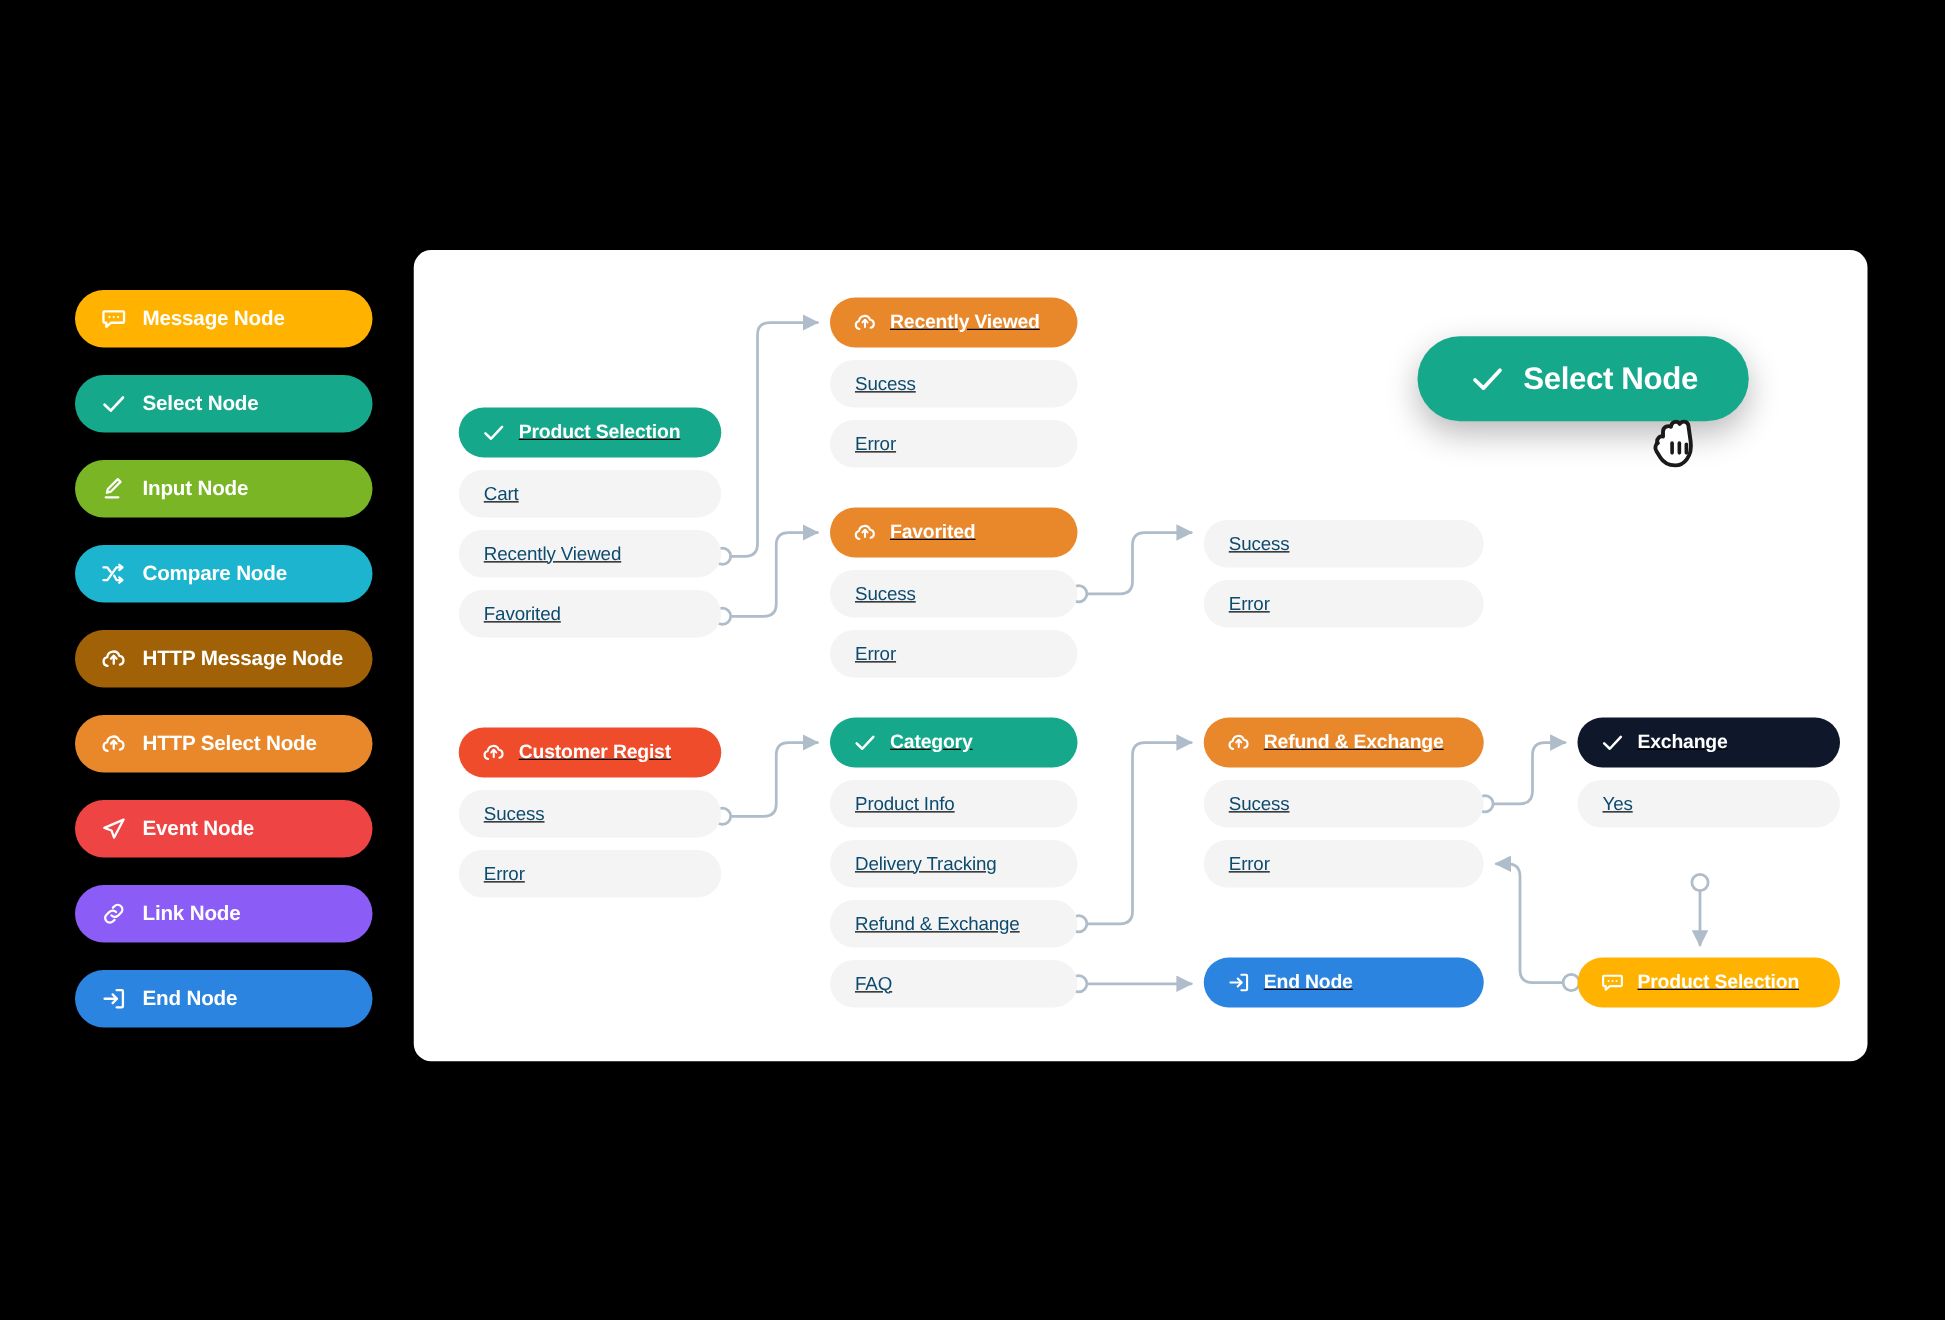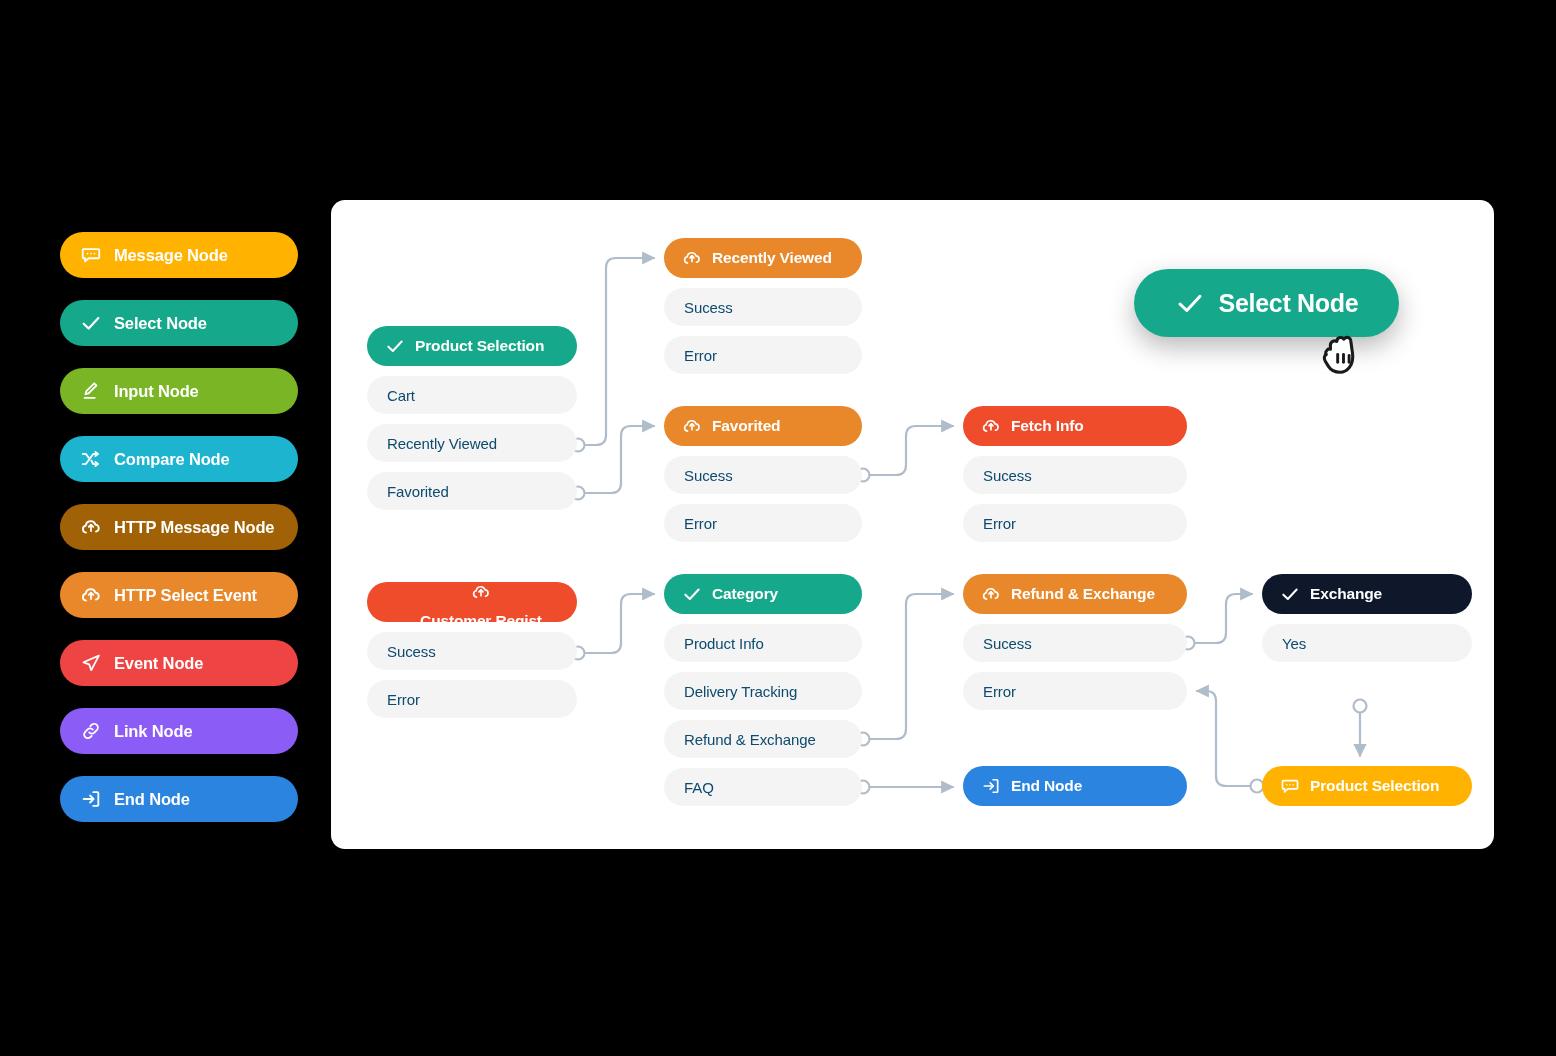--- a/index.html
+++ b/index.html
@@ -42,21 +42,21 @@
   
   #canvas {
     position: absolute;
     left: 331px; top: 200px;
     width: 1163px; height: 649px;
     background: #ffffff;
     border-radius: 14px;
   }
   #edges { position: absolute; left: 0; top: 0; width: 1163px; height: 649px; overflow: visible; }
 
-  .group { position: absolute; }
+  .group { position: absolute; text-decoration: underline; }
   .node-head {
     height: 40px;
     border-radius: 20px;
     display: flex; align-items: center;
     padding-left: 18px;
     gap: 10px;
     cursor: pointer;
     user-select: none;
   }
   .node-head .nh-label {
@@ -169,21 +169,21 @@
         <span class="pal-label">HTTP Message Node</span>
       </div>
       <div class="pal-item" style="background: rgb(232, 136, 43);">
         <span class="pal-icon">
           <svg width="22" height="22" viewBox="0 0 24 24" fill="none" stroke="#ffffff" stroke-width="2" stroke-linecap="round" stroke-linejoin="round">
             <path d="M6.6 18.2A3.9 3.9 0 0 1 6.3 10.5a5.4 5.4 0 0 1 10.5-1.1 3.9 3.9 0 0 1 .6 7.7"></path>
             <path d="M12 16.4V9.6"></path>
             <path d="M9.6 11.9 12 9.4l2.4 2.5"></path>
           </svg>
         </span>
-        <span class="pal-label">HTTP Select Event</span>
+        <span class="pal-label">HTTP Select Node</span>
       </div>
       <div class="pal-item" style="background: #ef4444;">
         <span class="pal-icon">
           <svg width="22" height="22" viewBox="0 0 24 24" fill="none" stroke="#ffffff" stroke-width="2" stroke-linecap="round" stroke-linejoin="round">
             <path d="M20.6 4 3.8 11.2l6.2 2.3 2.3 6.2z" stroke-linejoin="round"></path>
           </svg>
         </span>
         <span class="pal-label">Event Node</span>
       </div>
       <div class="pal-item" style="background: #8b5cf6;">
@@ -284,35 +284,25 @@
                 <path d="M12 16.4V9.6"></path>
                 <path d="M9.6 11.9 12 9.4l2.4 2.5"></path>
               </svg>
             </span>
             <span class="nh-label">Favorited</span>
           </div>
           <div class="node-row">Sucess</div>
           <div class="node-row">Error</div>
         </div>
         <div class="group" style="left: 632px; top: 206px; width: 224px;">
+          <div class="node-row">Sucess</div>
+          <div class="node-row">Error</div>
+        </div>
+        <div class="group" style="left: 36px; top: 382px; width: 210px;">
           <div class="node-head" style="background: rgb(239, 76, 43);">
-            <span class="nh-icon">
-              <svg width="20" height="20" viewBox="0 0 24 24" fill="none" stroke="#ffffff" stroke-width="2" stroke-linecap="round" stroke-linejoin="round">
-                <path d="M6.6 18.2A3.9 3.9 0 0 1 6.3 10.5a5.4 5.4 0 0 1 10.5-1.1 3.9 3.9 0 0 1 .6 7.7"></path>
-                <path d="M12 16.4V9.6"></path>
-                <path d="M9.6 11.9 12 9.4l2.4 2.5"></path>
-              </svg>
-            </span>
-            <span class="nh-label">Fetch Info</span>
-          </div>
-          <div class="node-row">Sucess</div>
-          <div class="node-row">Error</div>
-        </div>
-        <div class="group" style="left: 36px; top: 382px; width: 210px;">
-          <div class="node-head" style="background: rgb(239, 76, 43); flex-direction: column;">
             <span class="nh-icon">
               <svg width="20" height="20" viewBox="0 0 24 24" fill="none" stroke="#ffffff" stroke-width="2" stroke-linecap="round" stroke-linejoin="round">
                 <path d="M6.6 18.2A3.9 3.9 0 0 1 6.3 10.5a5.4 5.4 0 0 1 10.5-1.1 3.9 3.9 0 0 1 .6 7.7"></path>
                 <path d="M12 16.4V9.6"></path>
                 <path d="M9.6 11.9 12 9.4l2.4 2.5"></path>
               </svg>
             </span>
             <span class="nh-label">Customer Regist</span>
           </div>
           <div class="node-row">Sucess</div>

